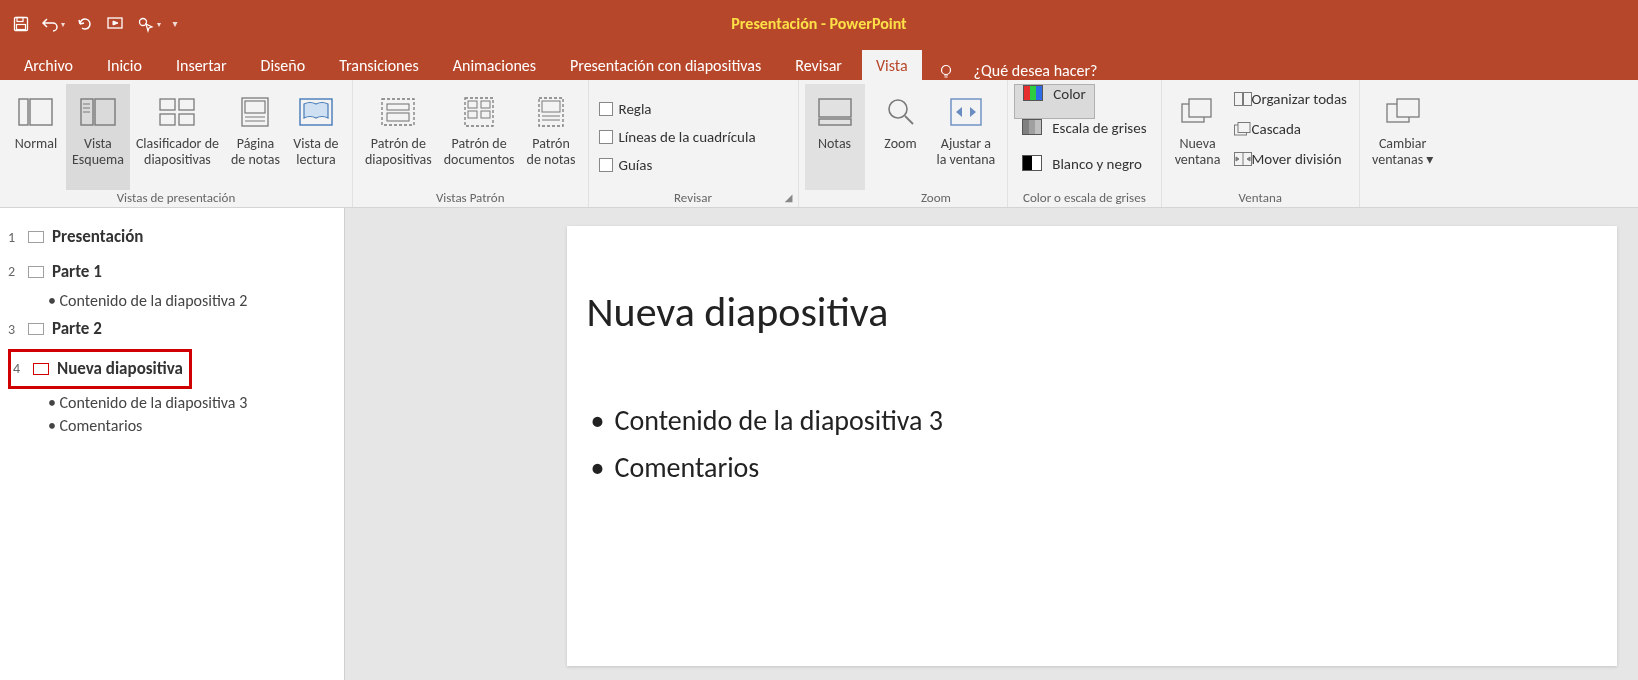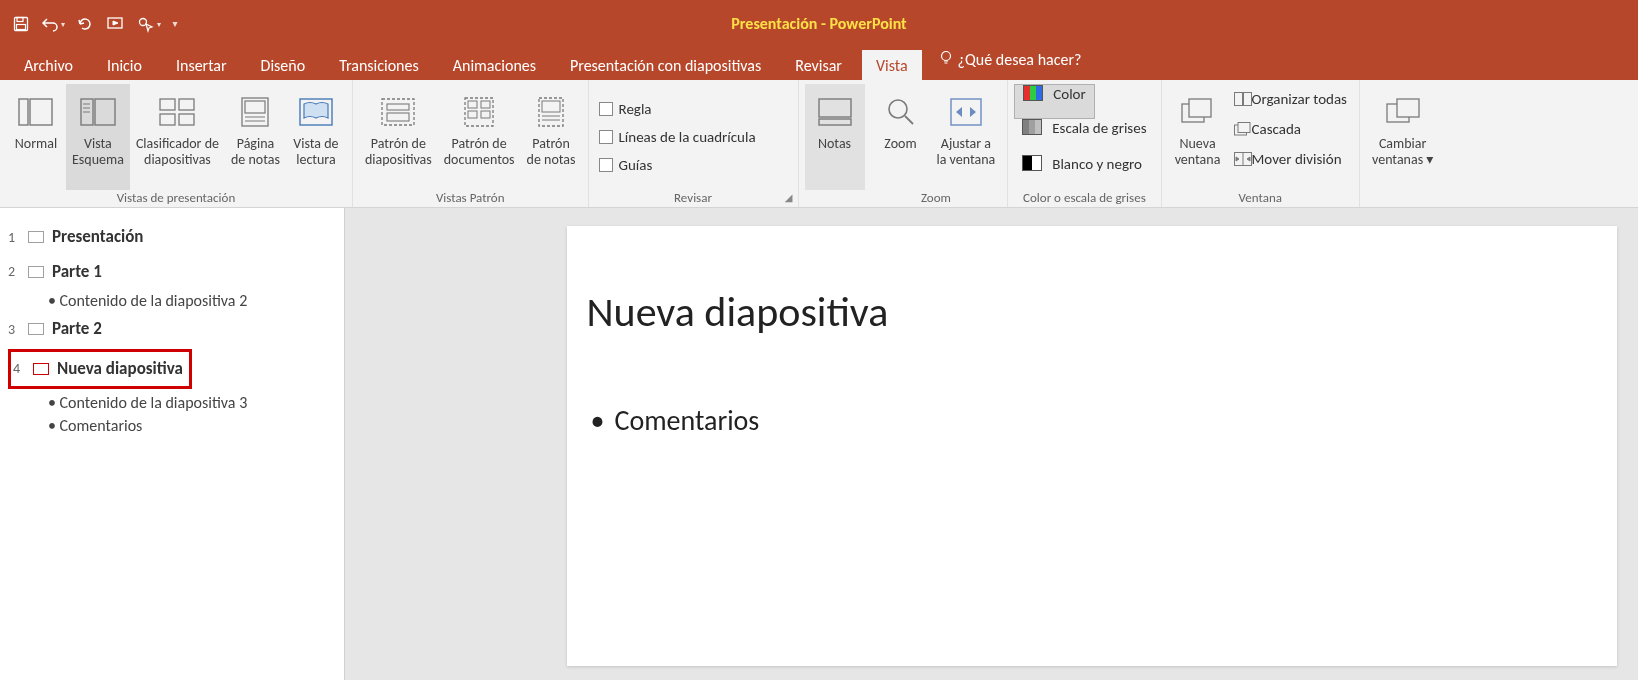--- a/index.html
+++ b/index.html
@@ -63,22 +63,22 @@
     font-size: 16px;
     cursor: default;
     margin-right: 6px;
   }
   .tab.active {
     background: #f3f3f3;
     color: #b7472a;
   }
   .tellme {
     display: inline-flex;
-    align-items: flex-start;
-    gap: 4px;
+    align-items: flex-end;
+    gap: 20px;
     padding: 0 10px;
     height: 30px;
     color: #fff;
     font-size: 16px;
     margin-top: 36px;
   }
   .tellme svg { stroke: #fff; fill: none; }
   .ribbon {
     background: #f3f3f3;
     height: 128px;
@@ -567,17 +567,18 @@
       </span>
     </div>
     <div class="ol-body">• Contenido de la diapositiva 3</div>
     <div class="ol-body">• Comentarios</div>
   </div>
 
   <div class="slide-area">
     <div class="slide">
       <h1>Nueva diapositiva</h1>
       <ul>
+        <li>Contenido de la diapositiva 3</li>
         <li>Comentarios</li>
       </ul>
     </div>
   </div>
 </div>
 
 </body></html>

